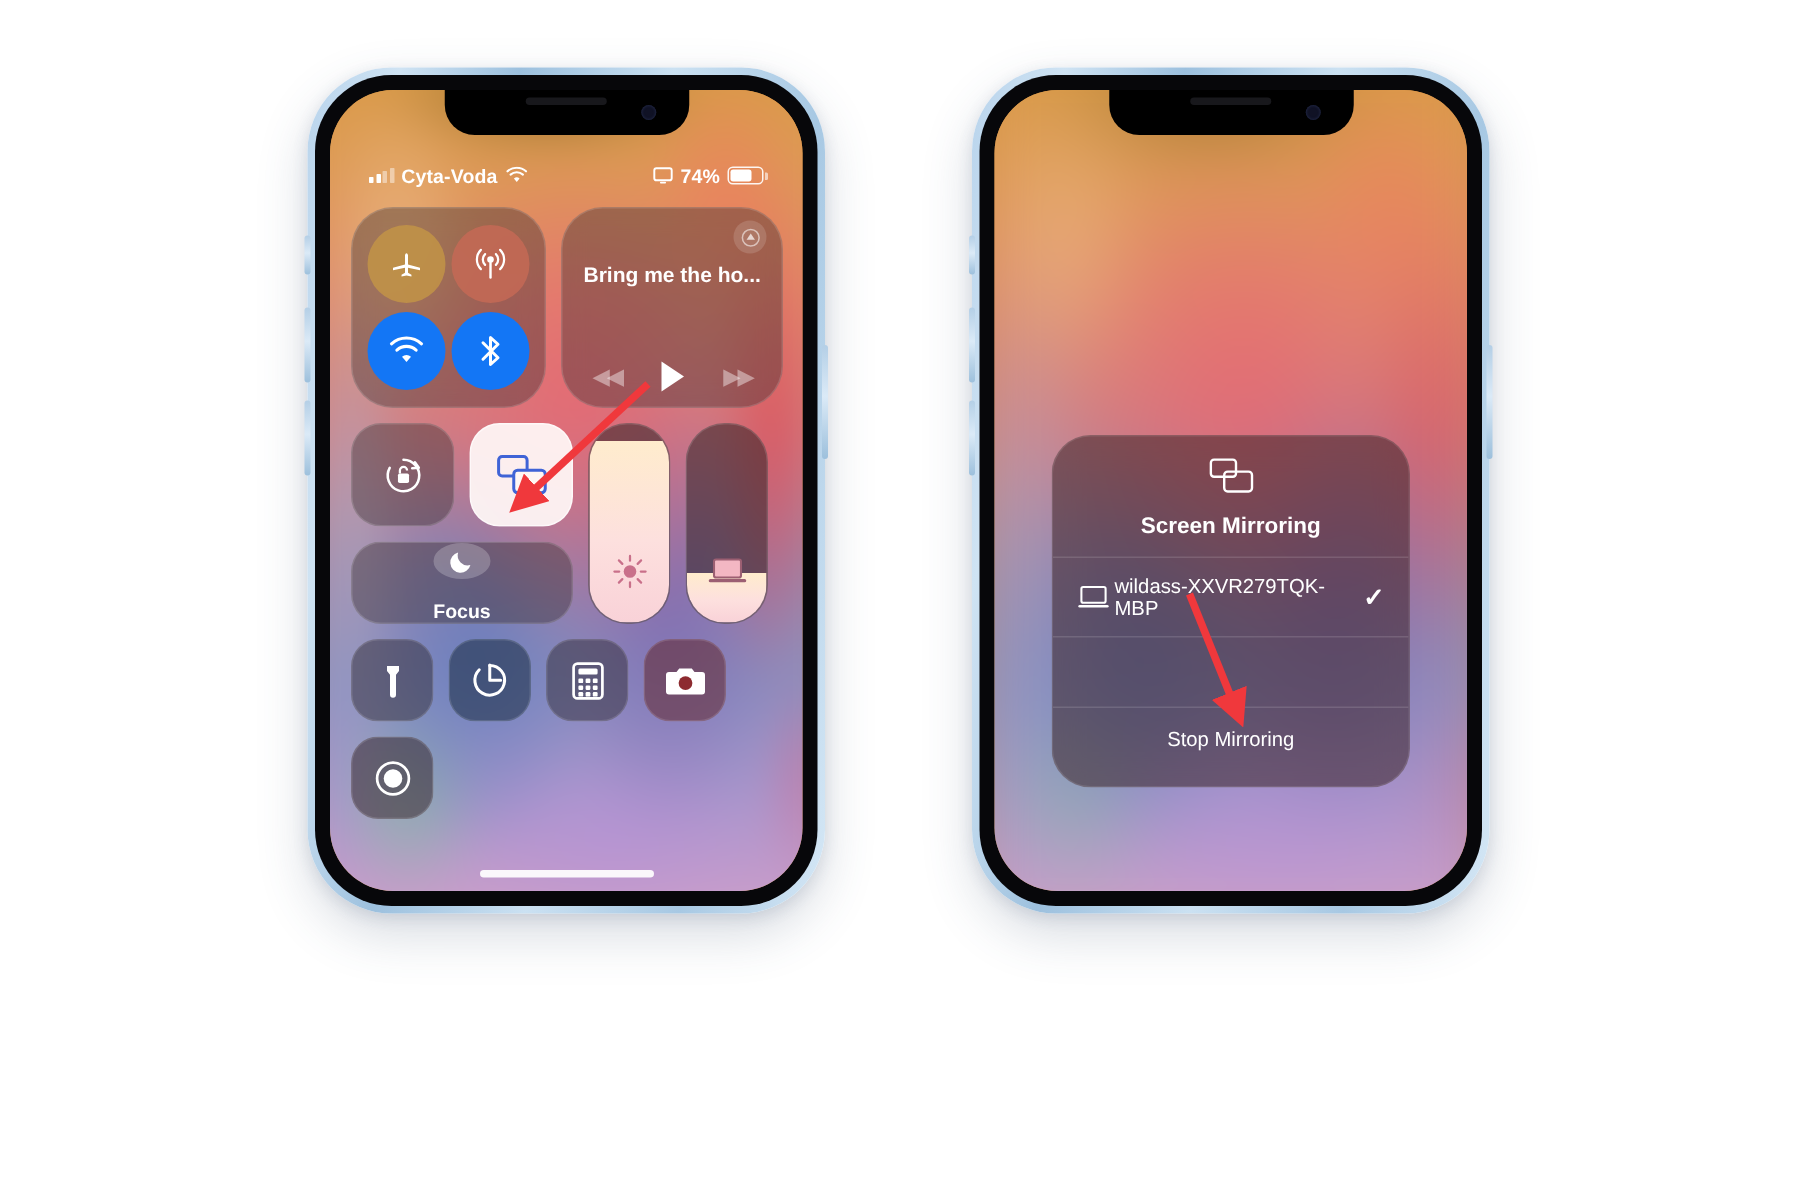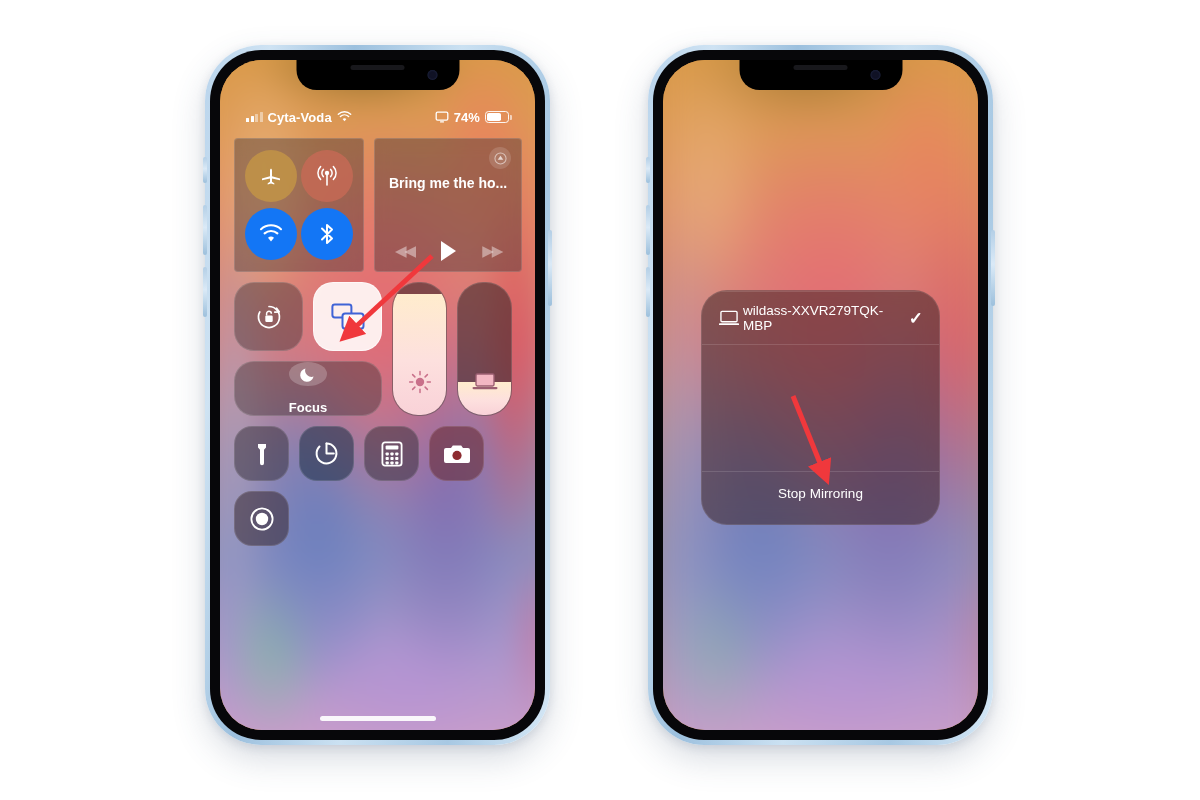--- a/index.html
+++ b/index.html
@@ -7,21 +7,21 @@
     width: 1200px; height: 800px;
     background: #ffffff;
     font-family: "Liberation Sans", sans-serif;
     overflow: hidden;
   }
   .stage { position: relative; width: 1200px; height: 800px; background: #fff; }
 
   
   .phone {
     position: absolute;
-    width: 345px; height: 700px;
+    width: 345px; height: 564px;
     border-radius: 56px;
     background: linear-gradient(100deg,#b9d4ec 0%,#cfe3f3 14%,#9cc0de 32%,#cbe1f2 55%,#a7c8e3 78%,#d6e8f6 100%);
     padding: 5px;
     box-shadow: 0 14px 34px rgba(60,80,110,.20), 0 3px 10px rgba(60,80,110,.14);
   }
   .phone.left  { left: 205px; top: 45px; }
   .phone.right { left: 648px; top: 45px; }
 
   .bezel {
     position: relative; width: 100%; height: 100%;
@@ -100,21 +100,21 @@
     position: absolute; bottom: 9px; left: 50%; transform: translateX(-50%);
     width: 116px; height: 5px; border-radius: 3px; background: rgba(255,255,255,.92); z-index: 30;
   }
 
   
   .cc { position: absolute; top: 78px; left: 14px; right: 14px; z-index: 20; }
   .cc-row { display: flex; gap: 10px; margin-bottom: 10px; }
   .glass {
     background: rgba(58,46,48,.40);
     border: .5px solid rgba(255,255,255,.14);
-    border-radius: 4px;
+    border-radius: 28px;
     backdrop-filter: blur(8px);
   }
 
   .conn { width: 148px; height: 134px; padding: 10px; display: grid;
           grid-template-columns: 1fr 1fr; grid-template-rows: 1fr 1fr; gap: 4px; place-items: center; }
   .circ { width: 52px; height: 52px; border-radius: 50%; display: flex; align-items: center; justify-content: center; color: #fff; }
   .circ.airplane { background: rgba(196,150,70,.80); }
   .circ.cell { background: rgba(196,106,86,.85); }
   .circ.wifi { background: #1376f5; }
   .circ.bt   { background: #1376f5; }
@@ -378,20 +378,27 @@
     <div class="bezel">
       <div class="screen">
         <div class="wall heavy"></div>
 
         <div class="notch">
           <div class="speaker"></div>
           <div class="cam"></div>
         </div>
 
         <div class="panel">
+          <div class="panel-head">
+            <svg width="30" height="25" viewBox="0 0 34 28">
+              <rect x="1.4" y="1.4" width="19" height="13" rx="2.4" fill="none" stroke="#fff" stroke-width="1.8"></rect>
+              <rect x="11.5" y="10.5" width="21" height="15" rx="2.6" fill="none" stroke="#fff" stroke-width="1.8"></rect>
+            </svg>
+            <div class="ttl">Screen Mirroring</div>
+          </div>
 
           <div class="panel-row">
             <svg width="22" height="17" viewBox="0 0 24 18">
               <rect x="3.2" y="1.2" width="17.6" height="11.4" rx="1.3" fill="none" stroke="#fff" stroke-width="1.5"></rect>
               <rect x="1" y="14.2" width="22" height="1.9" rx=".95" fill="#fff"></rect>
             </svg>
             <span class="nm">wildass-XXVR279TQK-MBP</span>
             <span class="ck">✓</span>
           </div>
 

